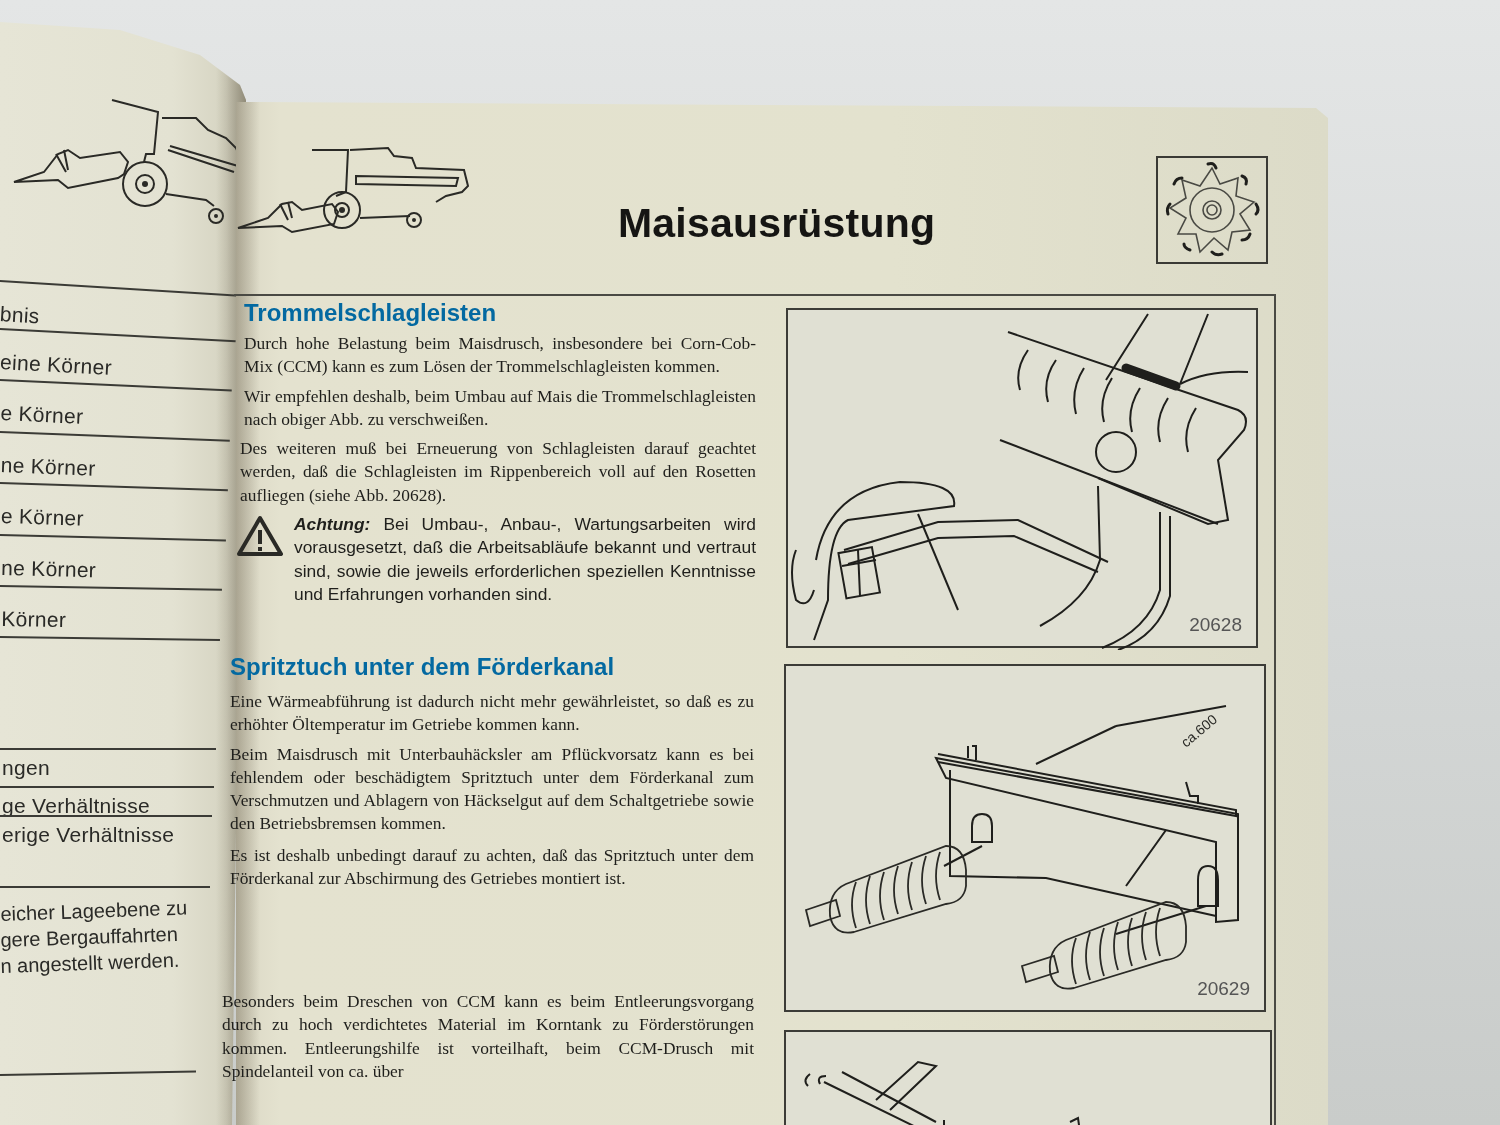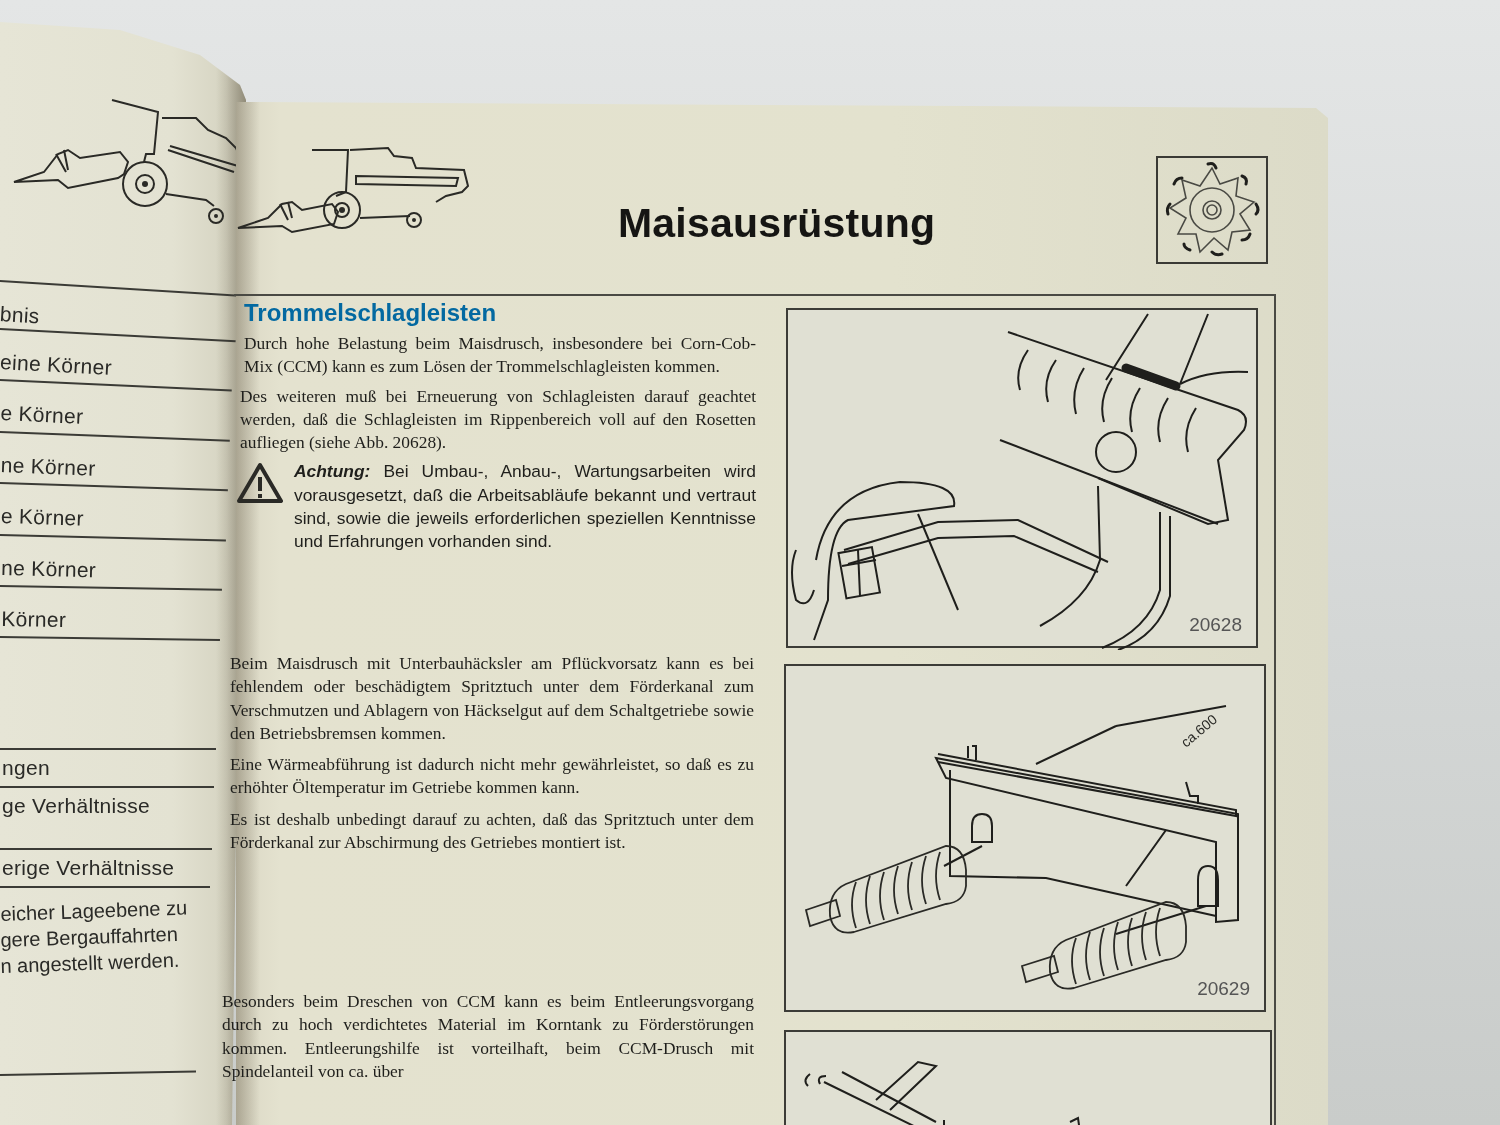--- a/index.html
+++ b/index.html
@@ -114,21 +114,21 @@
       </div>
     <div class="lrow" style="top:400px;width:220px;height:110px;transform:rotate(.8deg);transform-origin:0 0">
         <span></span>
       </div>
     <div class="lrow" style="top:512px;width:216px;height:36px;text-decoration:underline;">
         <span>ngen</span>
       </div>
     <div class="lrow" style="top:550px;width:214px;height:60px;">
         <span style="bottom:30px">ge Verhältnisse</span>
       </div>
-    <div class="lrow" style="top:612px;width:212px;height:36px;">
+    <div class="lrow" style="top:579px;width:212px;height:36px;">
         <span>erige Verhältnisse</span>
       </div>
     <div class="lrow" style="top:650px;width:210px;height:0;"></div>
     <div class="lnote" style="top:666px;transform:rotate(-2deg);transform-origin:0 0">eicher Lageebene zu</div>
     <div class="lnote" style="top:692px;transform:rotate(-2deg);transform-origin:0 0">gere Bergauffahrten</div>
     <div class="lnote" style="top:718px;transform:rotate(-2deg);transform-origin:0 0">n angestellt werden.</div>
     <div class="lrow" style="top:838px;width:196px;height:0;transform:rotate(-1deg);transform-origin:0 0"></div>
   </div>
 </div>
 
@@ -173,35 +173,37 @@
       <path d="M16 26 Q18 20 24 20"></path>
     </g>
   </svg>
 </div>
 
 <div class="content-frame"></div>
 
 <div class="text-col" style="left:244px;top:298px;width:512px;">
   <h2 class="section-heading">Trommelschlagleisten</h2>
   <p class="para">Durch hohe Belastung beim Maisdrusch, insbesondere bei Corn-Cob-Mix (CCM) kann es zum Lösen der Trommel­schlagleisten kommen.</p>
+  <p class="para">Wir empfehlen deshalb, beim Umbau auf Mais die Trommel­schlagleisten nach obiger Abb. zu verschweißen.</p>
   <p class="para" style="margin-left:-4px">Des weiteren muß bei Erneuerung von Schlagleisten darauf geachtet werden, daß die Schlagleisten im Rippenbereich voll auf den Rosetten aufliegen (siehe Abb. 20628).</p>
   <div class="warn" style="margin-left:-8px">
     <svg class="warn-icon" width="48" height="42" viewBox="0 0 48 42">
       <path d="M24 3 L45 39 L3 39 Z" fill="none" stroke="#2a2a26" stroke-width="4" stroke-linejoin="round"></path>
       <rect x="22" y="15" width="4" height="14" fill="#2a2a26"></rect>
       <rect x="22" y="32" width="4" height="4" fill="#2a2a26"></rect>
     </svg>
     <b>Achtung:</b>
     <span>Bei Umbau-, Anbau-, Wartungsarbeiten wird vorausgesetzt, daß die Arbeitsabläufe bekannt und vertraut sind, sowie die jeweils erforderlichen speziellen Kenntnisse und Erfahrungen vorhanden sind.</span>
   </div>
 </div>
 
 <div class="text-col" style="left:230px;top:652px;width:524px;">
+  <h2 class="section-heading">Spritztuch unter dem Förderkanal</h2>
+  <p class="para" style="margin-top:8px">Eine Wärmeabführung ist dadurch nicht mehr gewährleistet, so daß es zu erhöhter Öltemperatur im Getriebe kommen kann.</p>
   <p class="para">Beim Maisdrusch mit Unterbauhäcksler am Pflückvorsatz kann es bei fehlendem oder beschädigtem Spritztuch unter dem Förderkanal zum Verschmutzen und Ablagern von Häckselgut auf dem Schaltgetriebe sowie den Betriebs­bremsen kommen.</p>
-  <p class="para" style="margin-top:8px">Eine Wärmeabführung ist dadurch nicht mehr gewährleistet, so daß es zu erhöhter Öltemperatur im Getriebe kommen kann.</p>
   <p class="para" style="margin-top:8px">Es ist deshalb unbedingt darauf zu achten, daß das Spritz­tuch unter dem Förderkanal zur Abschirmung des Getriebes montiert ist.</p>
 </div>
 
 <div class="text-col" style="left:222px;top:990px;width:532px;">
   <p class="para">Besonders beim Dreschen von CCM kann es beim Entlee­rungsvorgang durch zu hoch verdichtetes Material im Korn­tank zu Förderstörungen kommen. Entleerungshilfe ist vor­teilhaft, beim CCM-Drusch mit Spindelanteil von ca. über</p>
 </div>
 
 <div class="figure" style="left:786px;top:308px;width:472px;height:340px;">
   <svg width="472" height="340" viewBox="0 0 472 340">
     <g fill="none" stroke="#1f1f1c" stroke-width="2">

